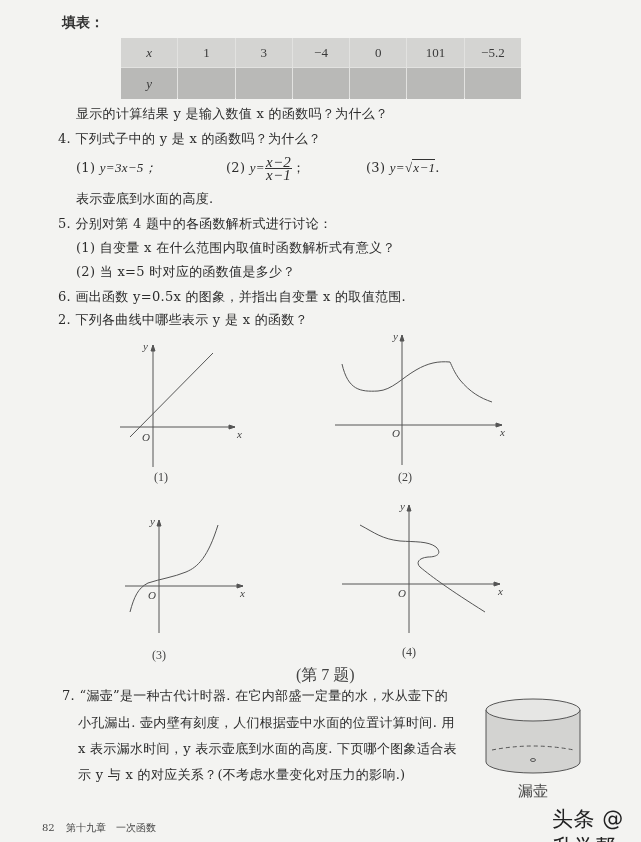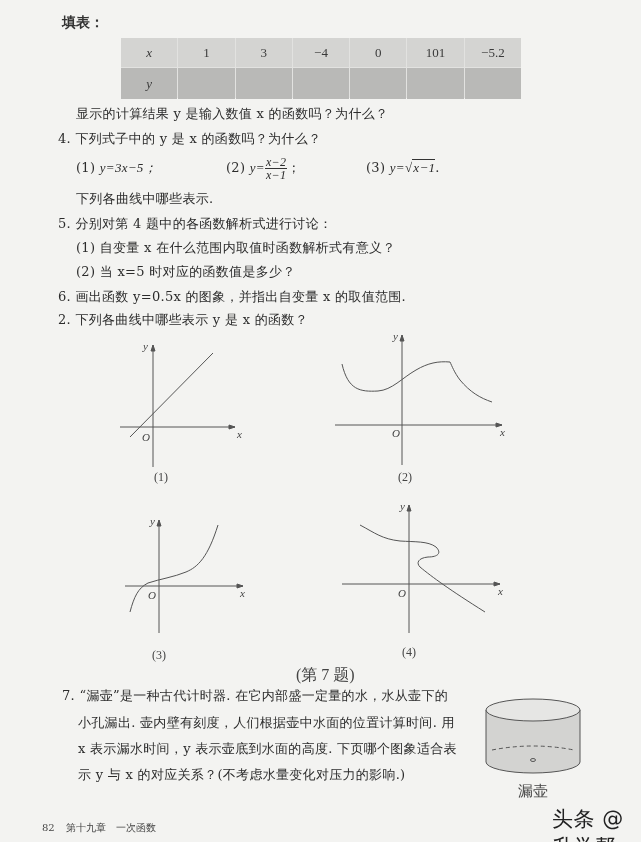--- a/index.html
+++ b/index.html
@@ -18,21 +18,21 @@
 
   .table { left: 121px; top: 38px; width: 400px; height: 60px; display: grid;
     grid-template-columns: repeat(7, 1fr); grid-template-rows: 29px 31px; gap: 1px;
     background: #e2e2e0; }
   .table .hcell { background: #d4d4d2; display: flex; align-items: center; justify-content: center;
     font-size: 13px; color: #3a3a3a; font-family: "Liberation Serif", serif; }
   .table .ycell { background: #b9b9b7; display: flex; align-items: center; justify-content: center;
     font-size: 13px; color: #3a3a3a; font-family: "Liberation Serif", serif; }
 
   .frac { display: inline-flex; flex-direction: column; align-items: center; vertical-align: middle;
-    font-size: 12px; line-height: 12px; font-family: "Liberation Serif", serif; font-style: italic; }
+    font-size: 15px; line-height: 12px; font-family: "Liberation Serif", serif; font-style: italic; }
   .frac .num { border-bottom: 1px solid #333; padding: 0 1px; }
   .sqrt { border-top: 1px solid #333; font-style: italic; font-family: "Liberation Serif", serif; padding-left: 1px; }
 
   .graph { position: absolute; }
   .graph svg { overflow: visible; }
   .cap { font-size: 12px; color: #444; font-family: "Liberation Serif", serif; }
 
   .footer { left: 42px; top: 821px; font-size: 10px; color: #444; }
   .watermark { left: 552px; top: 805px; font-size: 21px; color: #222; font-family: "DejaVu Sans", sans-serif; letter-spacing: 0.5px; }
 </style>
@@ -73,21 +73,21 @@
     <span class="it">y=</span><span class="frac">
         <span class="num">x−2</span>
         <span>x−1</span>
       </span><span>；</span>
   </div>
   <div class="abs txt" style="left:366px; top:160px;">
     <span>(3)</span>
     <span class="it">y=√</span><span class="sqrt">x−1</span><span>.</span>
   </div>
 
-  <div class="abs txt" style="left:76px; top:191px;">下列各曲线中哪些表示.</div>
+  <div class="abs txt" style="left:76px; top:191px;">表示壶底到水面的高度.</div>
 
   <div class="abs txt" style="left:58px; top:216px;">5. 分别对第 4 题中的各函数解析式进行讨论：</div>
   <div class="abs txt" style="left:76px; top:240px;">(1) 自变量 x 在什么范围内取值时函数解析式有意义？</div>
   <div class="abs txt" style="left:76px; top:264px;">(2) 当 x=5 时对应的函数值是多少？</div>
 
   <div class="abs txt" style="left:58px; top:289px;">6. 画出函数 y=0.5x 的图象，并指出自变量 x 的取值范围.</div>
   <div class="abs txt" style="left:58px; top:312px;">2. 下列各曲线中哪些表示 y 是 x 的函数？</div>
 
   <div class="graph" style="left:100px; top:320px; width:180px; height:170px;">
     <svg width="180" height="170">

